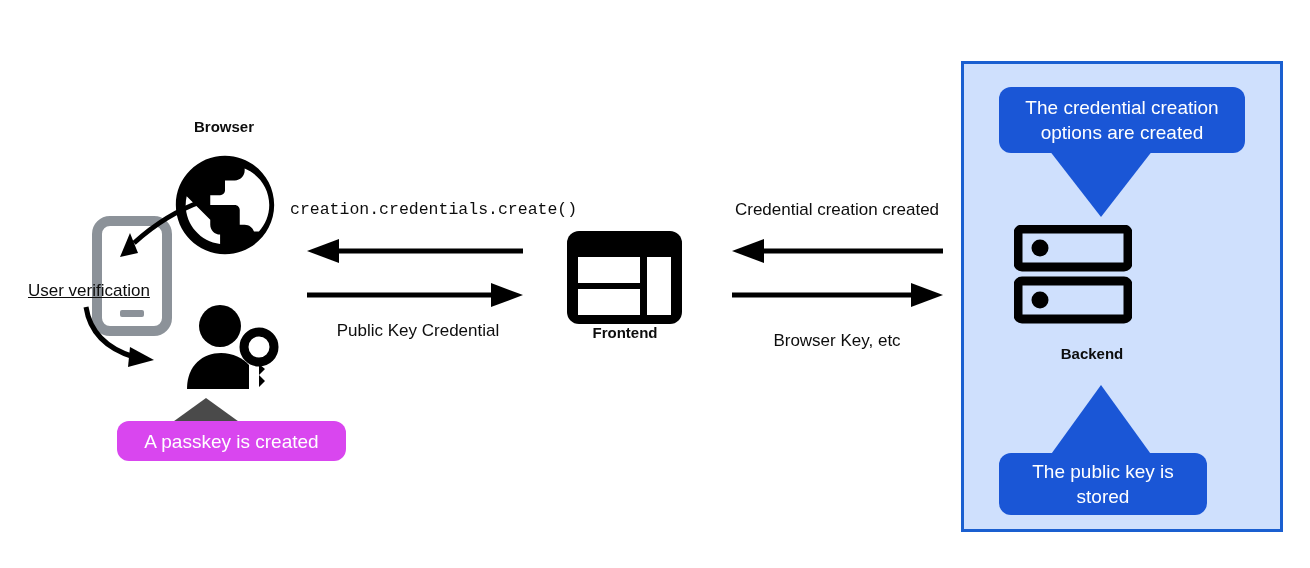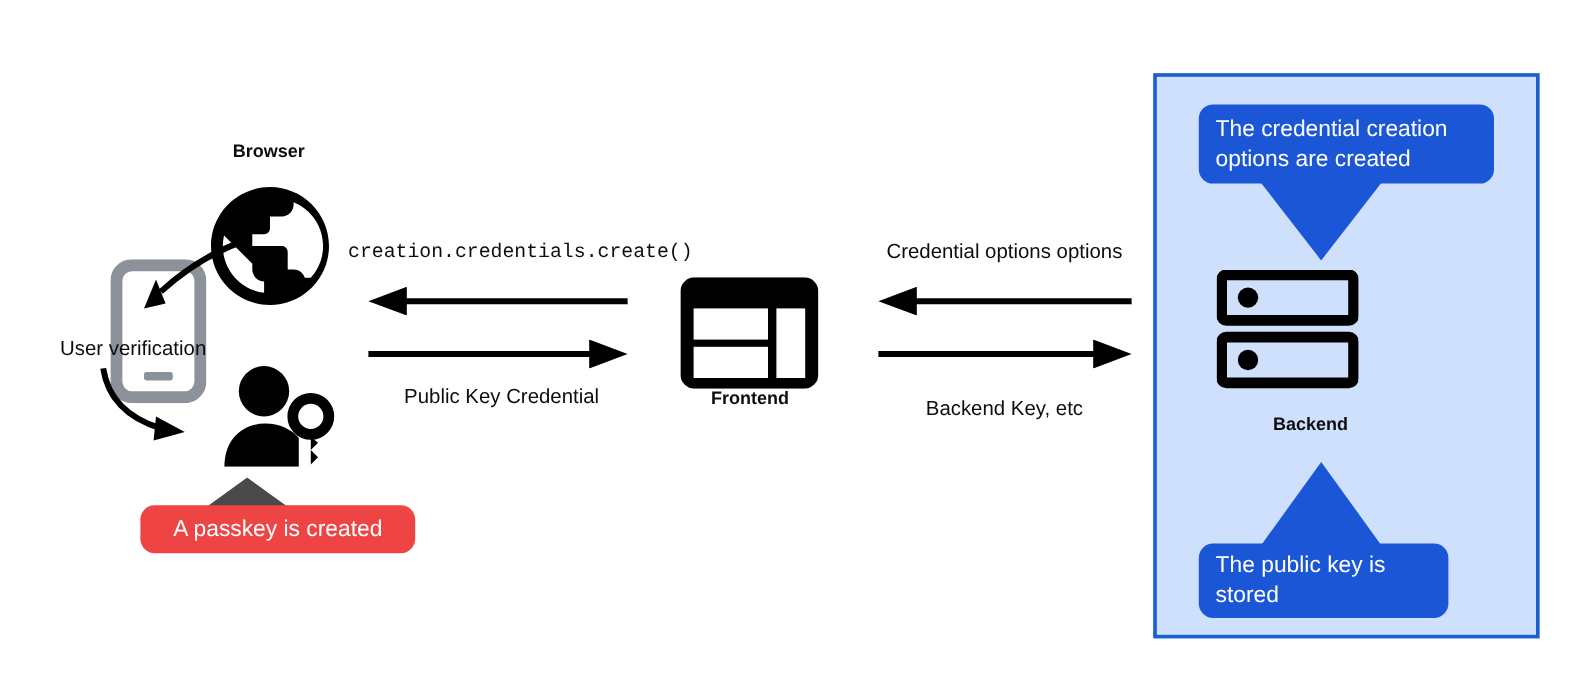--- a/index.html
+++ b/index.html
@@ -50,29 +50,29 @@
   }
 
   
   .callout {
     position: absolute;
     box-sizing: border-box;
     border-radius: 12px;
     color: #ffffff;
     font-size: 19px;
     line-height: 25px;
-    text-align: left;
+    text-align: center;
     display: flex;
     align-items: center;
     justify-content: center;
     padding: 6px 14px;
     font-family: "Liberation Sans", sans-serif;
   }
   .callout.blue { background: #1a56d6; }
-  .callout.grey { background: #ef4444; }
+  .callout.grey { background: #d946ef; }
 
   
   .icon-svg { position: absolute; display: block; }
 </style>
 </head>
 <body>
 
 <div id="canvas">
 
   <div id="backend-panel" class="abs"></div>
@@ -116,21 +116,21 @@
   <svg class="icon-svg" style="left:92px; top:216px; width:80px; height:120px;" viewBox="0 0 80 120">
     <rect x="5" y="5" width="70" height="110" rx="13" ry="13" fill="none" stroke="#8c9299" stroke-width="10"></rect>
     <rect x="28" y="94" width="24" height="7" rx="2" ry="2" fill="#8c9299"></rect>
   </svg>
 
   <svg class="icon-svg" style="left:100px; top:195px; width:110px; height:80px;" viewBox="0 0 110 80">
     <path d="M103 6 C80 14, 56 28, 34 48" stroke="#000000" stroke-width="5" fill="none"></path>
     <polygon points="38,58 20,62 30,38" fill="#000000"></polygon>
   </svg>
 
-  <div class="label abs" style="left:50px; top:281px;">User verification</div>
+  <div class="label abs" style="left:28px; top:281px;text-decoration:underline;">User verification</div>
 
   <svg class="icon-svg" style="left:78px; top:305px; width:110px; height:70px;" viewBox="0 0 110 70">
     <path d="M8 2 C12 28, 30 44, 56 52" stroke="#000000" stroke-width="5" fill="none"></path>
     <polygon points="52,42 76,55 50,62" fill="#000000"></polygon>
   </svg>
 
   <svg class="icon-svg" style="left:185px; top:303px; width:96px; height:86px;" viewBox="0 0 96 86">
     <circle cx="35" cy="23" r="21" fill="#000000"></circle>
     <path d="M2 86 C2 62, 18 50, 36 50 C48 50, 58 55, 64 62 L64 86 Z" fill="#000000"></path>
     <circle cx="74" cy="44" r="15" fill="none" stroke="#000000" stroke-width="9"></circle>
@@ -151,27 +151,27 @@
     <polygon points="2,12 34,0 34,24" fill="#000000"></polygon>
   </svg>
 
   <svg class="arrow" style="left:305px; top:283px; width:220px; height:24px;" viewBox="0 0 220 24">
     <line x1="2" y1="12" x2="190" y2="12" stroke="#000000" stroke-width="5"></line>
     <polygon points="218,12 186,0 186,24" fill="#000000"></polygon>
   </svg>
 
   <div class="label abs centered" style="left:418px; top:321px;">Public Key Credential</div>
 
-  <div class="label abs centered" style="left:837px; top:200px;">Credential options options</div>
+  <div class="label abs centered" style="left:837px; top:200px;">Credential creation created</div>
 
   <svg class="arrow" style="left:730px; top:239px; width:215px; height:24px;" viewBox="0 0 215 24">
     <line x1="30" y1="12" x2="213" y2="12" stroke="#000000" stroke-width="5"></line>
     <polygon points="2,12 34,0 34,24" fill="#000000"></polygon>
   </svg>
 
   <svg class="arrow" style="left:730px; top:283px; width:215px; height:24px;" viewBox="0 0 215 24">
     <line x1="2" y1="12" x2="185" y2="12" stroke="#000000" stroke-width="5"></line>
     <polygon points="213,12 181,0 181,24" fill="#000000"></polygon>
   </svg>
 
-  <div class="label abs centered" style="left:837px; top:331px;">Backend Key, etc</div>
+  <div class="label abs centered" style="left:837px; top:331px;">Browser Key, etc</div>
 
 </div>
 
 </body></html>

